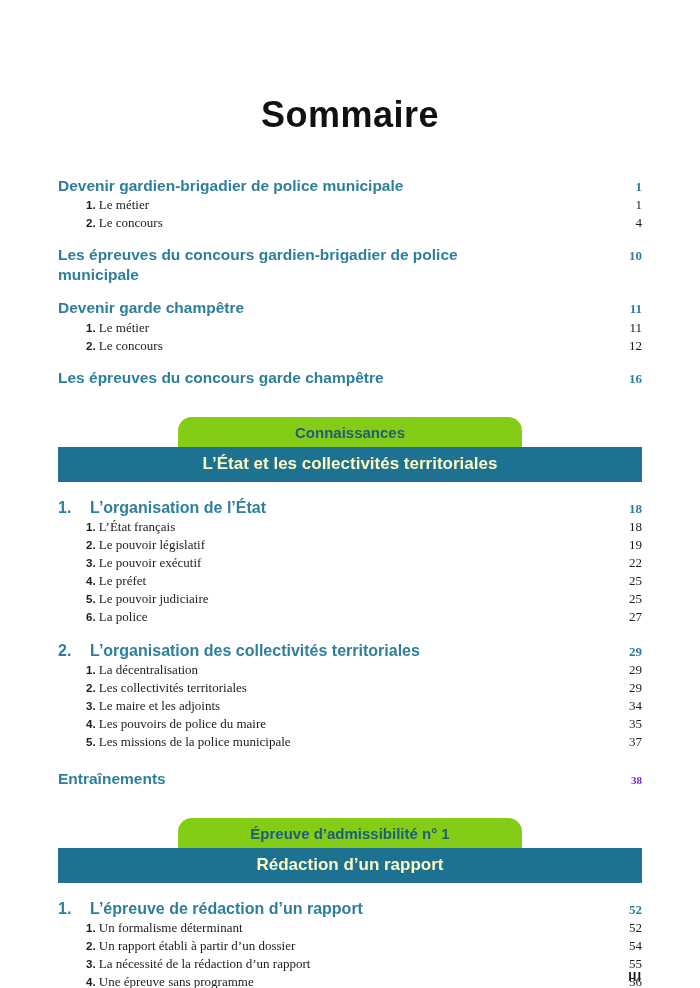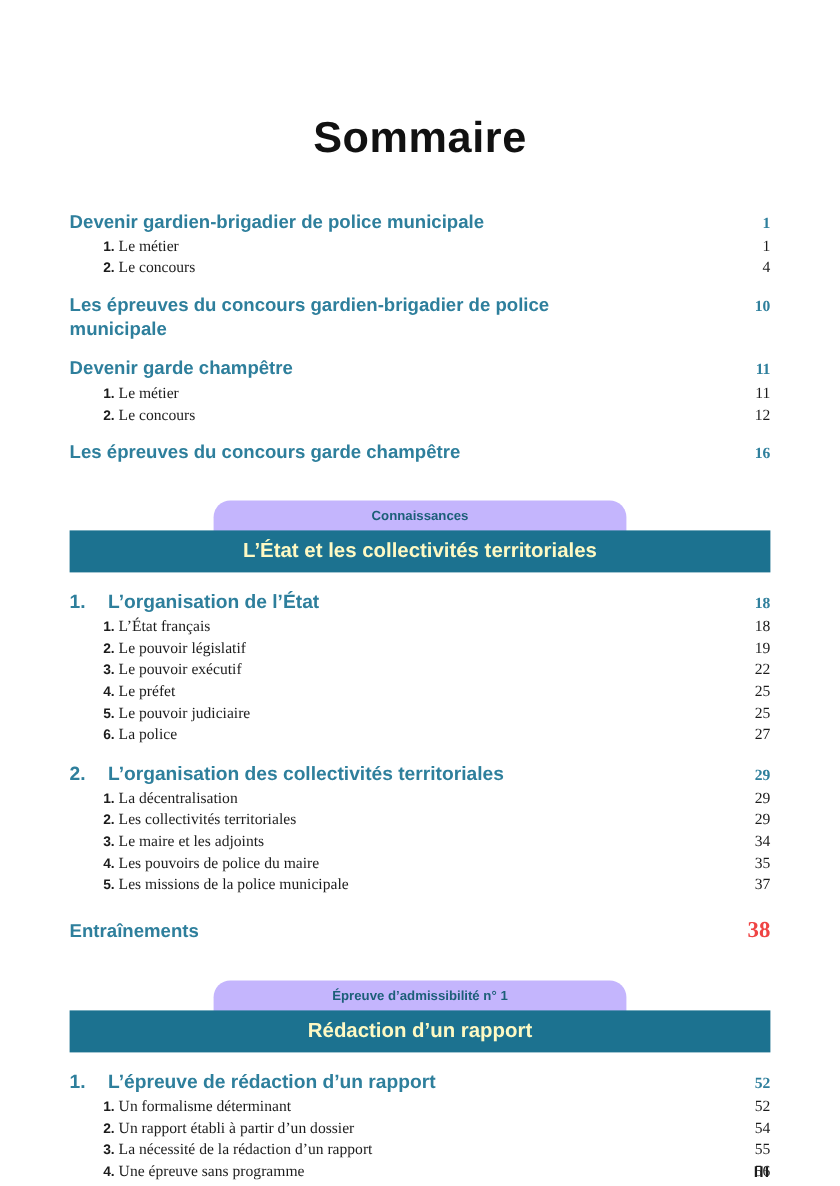--- a/index.html
+++ b/index.html
@@ -92,25 +92,25 @@
   }
 
   
   .banner-group {
     margin-top: 30px;
     margin-bottom: 10px;
   }
   .banner-tab {
     width: 344px;
     margin: 0 auto;
-    background: #c4b5fd;
+    background: #84cc16;
     color: #1c5f78;
     font-family: "Liberation Sans", sans-serif;
     font-weight: bold;
-    font-size: 11px;
+    font-size: 15px;
     text-align: center;
     border-radius: 14px 14px 0 0;
     padding: 7px 0 9px 0;
     position: relative;
     z-index: 1;
   }
   .banner-bar {
     background: #1c7290;
     color: #fef9c3;
     font-family: "Liberation Sans", sans-serif;
@@ -149,23 +149,23 @@
 
   .entrainements {
     margin-top: 20px;
     font-family: "Liberation Sans", sans-serif;
     font-size: 15.5px;
     font-weight: bold;
     color: #2e7f9c;
   }
   .entrainements .page-num {
     font-family: "Liberation Serif", serif;
-    font-size: 19px;
-    font-weight: bold;
-    color: #ef4444;
+    font-size: 11px;
+    font-weight: bold;
+    color: #6d28d9;
   }
 
   .folio {
     position: absolute;
     right: 58px;
     bottom: 36px;
     font-family: "Liberation Sans", sans-serif;
     font-weight: bold;
     font-size: 13px;
     letter-spacing: 1px;

